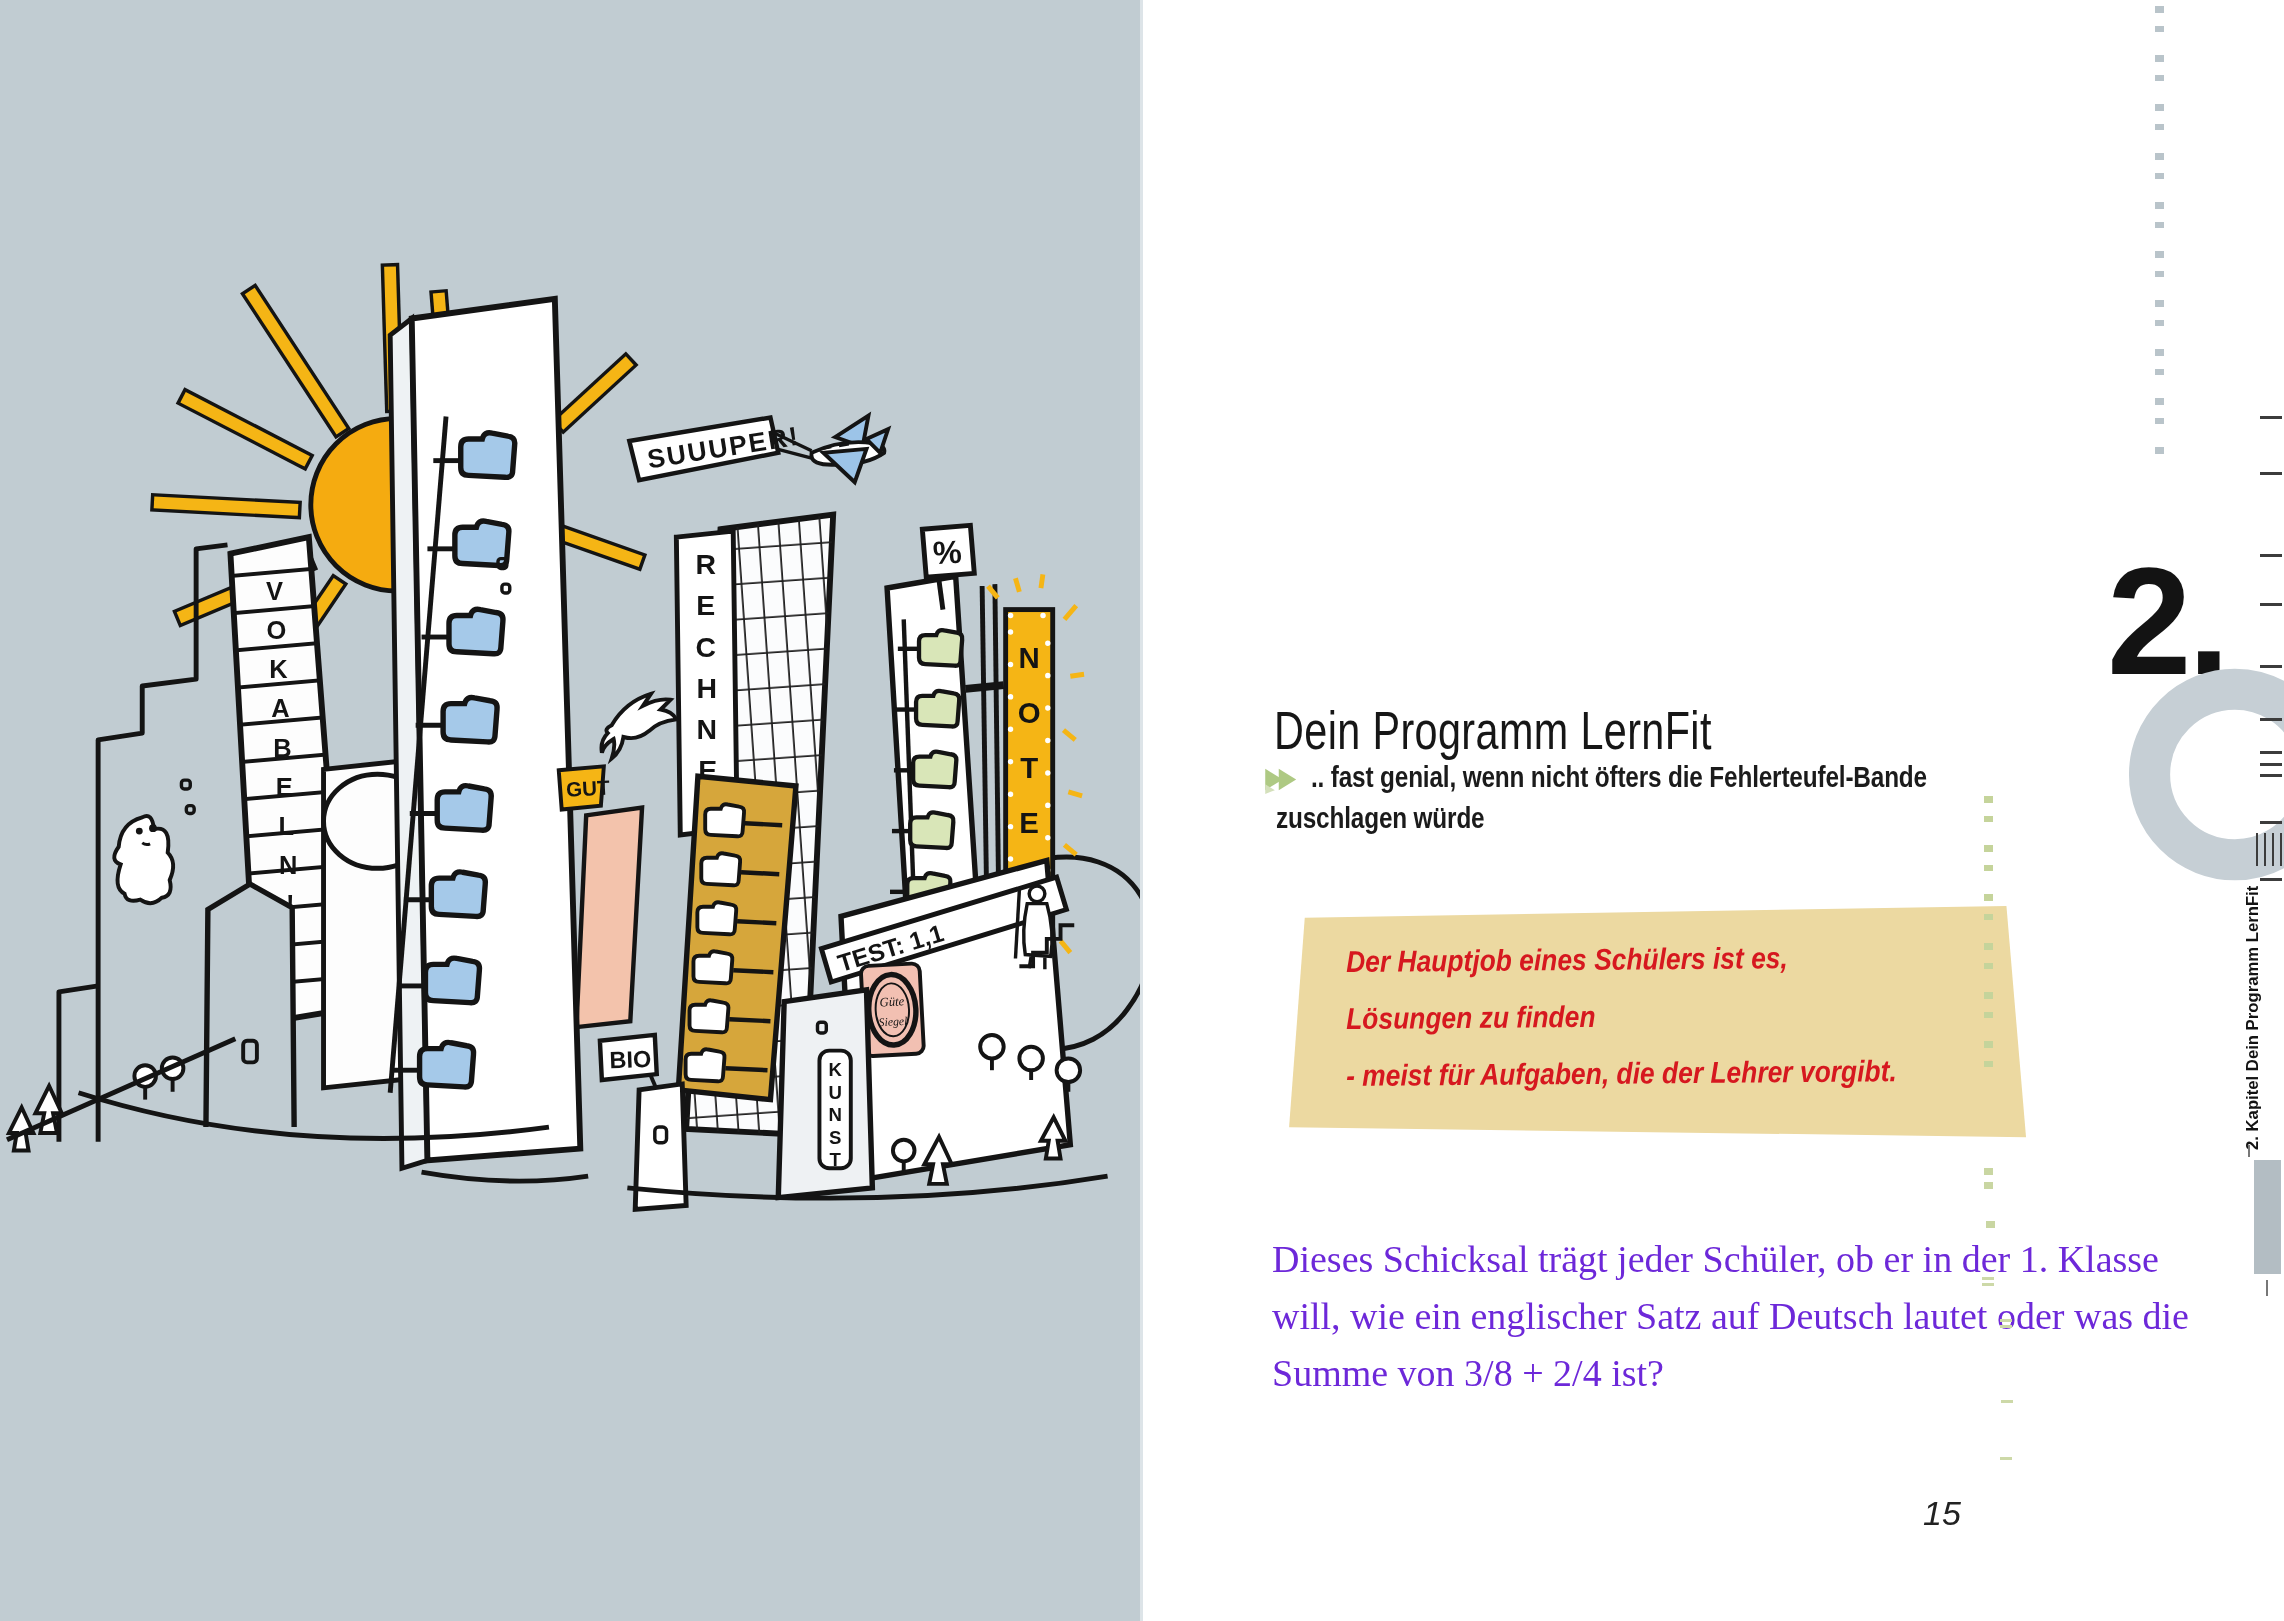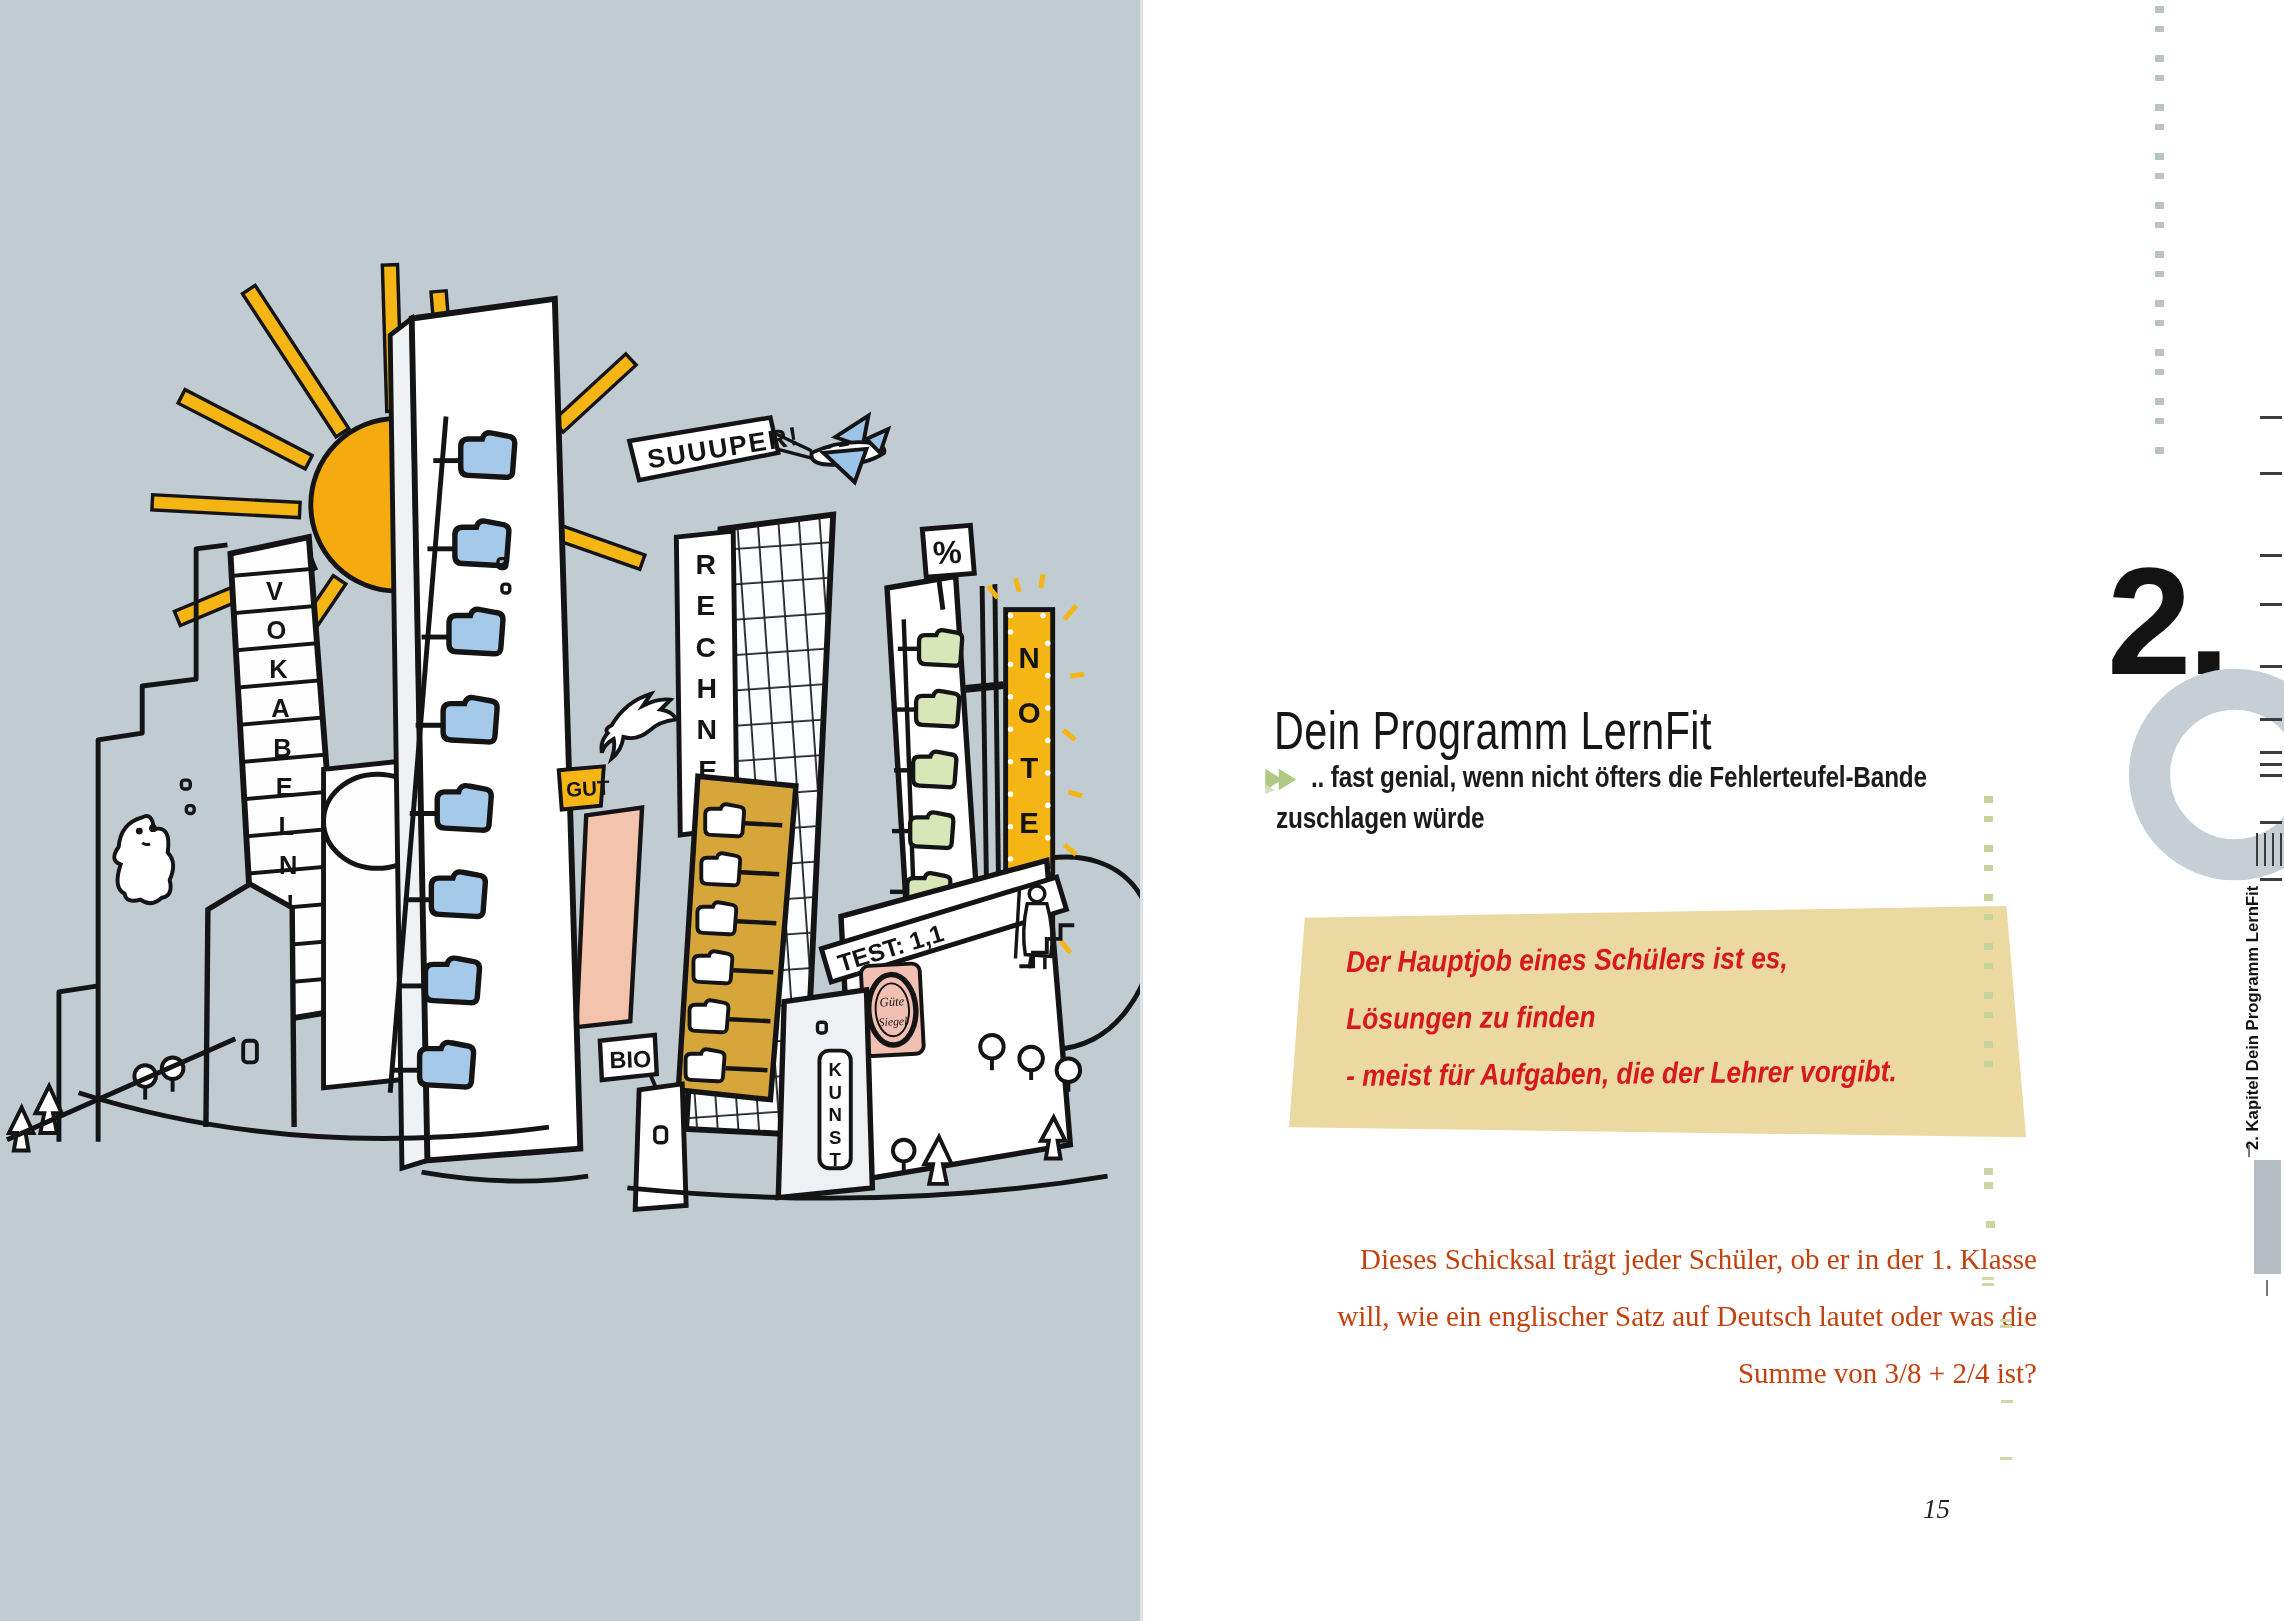--- a/index.html
+++ b/index.html
@@ -14,24 +14,24 @@
          transform:scaleX(.78);transform-origin:left top;white-space:nowrap;}
   .sub{font-size:29px;font-weight:bold;color:#1b1b1b;transform:scaleX(.84);
        transform-origin:left top;white-space:nowrap;letter-spacing:-0.2px;}
   #sub1{left:1311px;top:761px;} #sub2{left:1276px;top:802px;}
   #chev{left:1265px;top:765px;}
   #hl-box{left:1285px;top:900px;width:751px;height:245px;}
   .hl-line{position:absolute;left:61px;font-size:30px;font-weight:bold;font-style:italic;
            color:#d6181f;transform:rotate(-.5deg) scaleX(.88);transform-origin:left top;white-space:nowrap;}
   #hl1{top:45px;} #hl2{top:102px;} #hl3{top:159px;}
   #body-text{left:1272px;top:1231px;width:765px;font-family:"Liberation Serif",serif;
-             font-size:29px;color:#c2410c;text-align:right;}
+             font-size:38px;color:#6d28d9;}
   .bline{height:57px;line-height:57px;white-space:nowrap;}
-  #page-num{left:1923px;top:1494px;font-family:Liberation Serif, serif;
-            font-style:italic;font-size:27px;color:#222;}
+  #page-num{left:1923px;top:1494px;font-family:Liberation Sans, sans-serif;
+            font-style:italic;font-size:34px;color:#222;}
   
   #chapter-num{left:2107px;top:545px;font-size:152px;font-weight:bold;color:#131313;
                letter-spacing:-3.9px;line-height:1;}
   #chapter-label{left:2243px;top:876px;width:33px;height:274px;writing-mode:vertical-rl;
                  transform:rotate(180deg);font-size:16.7px;font-weight:bold;color:#131313;
                  white-space:nowrap;letter-spacing:0;}
   #chapter-tab{left:2254px;top:1160px;width:27.4px;height:114px;background:#b3bdc3;}
   .dotcol{width:8.8px;}
   #dots-gray{left:2155px;top:5.9px;height:461px;
      background:repeating-linear-gradient(to bottom,#b9c4ca 0 6.9px,transparent 6.9px 19.6px,#b9c4ca 19.6px 26.5px,transparent 26.5px 49px);}

